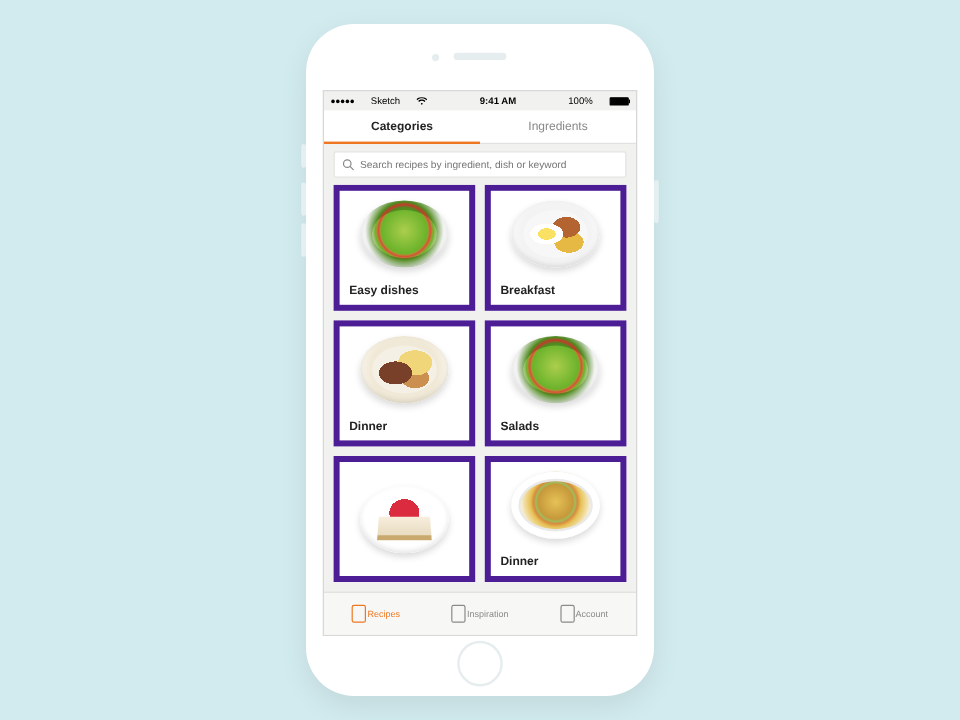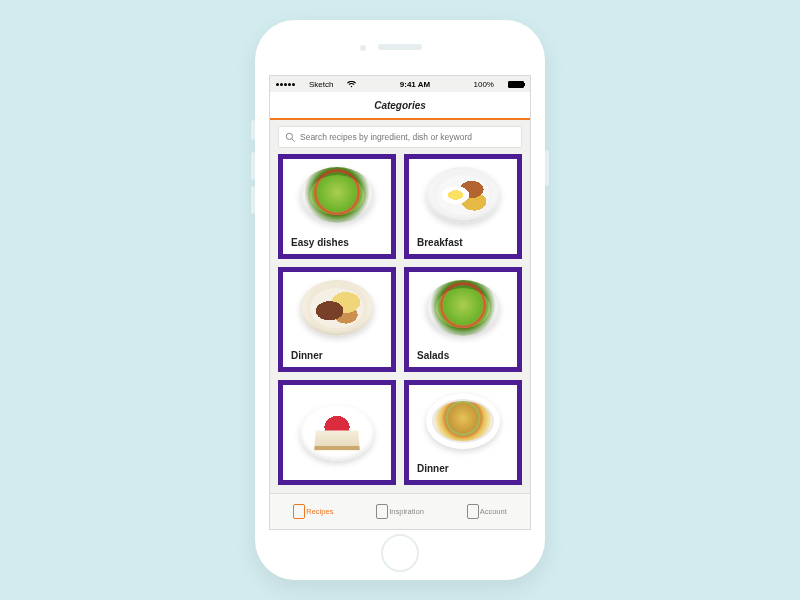--- a/index.html
+++ b/index.html
@@ -99,21 +99,20 @@
   }
   .tab {
     flex: 1;
     display: flex;
     align-items: center;
     justify-content: center;
     font-size: 10px;
     color: #888;
     position: relative;
     cursor: pointer;
-    font-style: italic;
   }
   .tab.active { color: #222; font-weight: 600; }
   .tab.active::after {
     content: "";
     position: absolute;
     left: 0; right: 0; bottom: -1px;
     height: 2px;
     background: #ef7722;
   }
 
@@ -271,20 +270,21 @@
       </div>
       <div style="font-weight:600">9:41 AM</div>
       <div class="status-right">
         <span>100%</span>
         <span class="battery"></span>
       </div>
     </div>
 
     <div class="tabs">
       <div class="tab active">Categories</div>
+      <div class="tab">Ingredients</div>
     </div>
 
     <div class="search-wrap">
       <div class="search">
         <svg width="10" height="10" viewBox="0 0 16 16">
             <circle cx="7" cy="7" r="5" fill="none" stroke="#888" stroke-width="1.6"></circle>
             <line x1="11" y1="11" x2="15" y2="15" stroke="#888" stroke-width="1.6" stroke-linecap="round"></line>
           </svg>
         <input placeholder="Search recipes by ingredient, dish or keyword" style="">
       </div>

